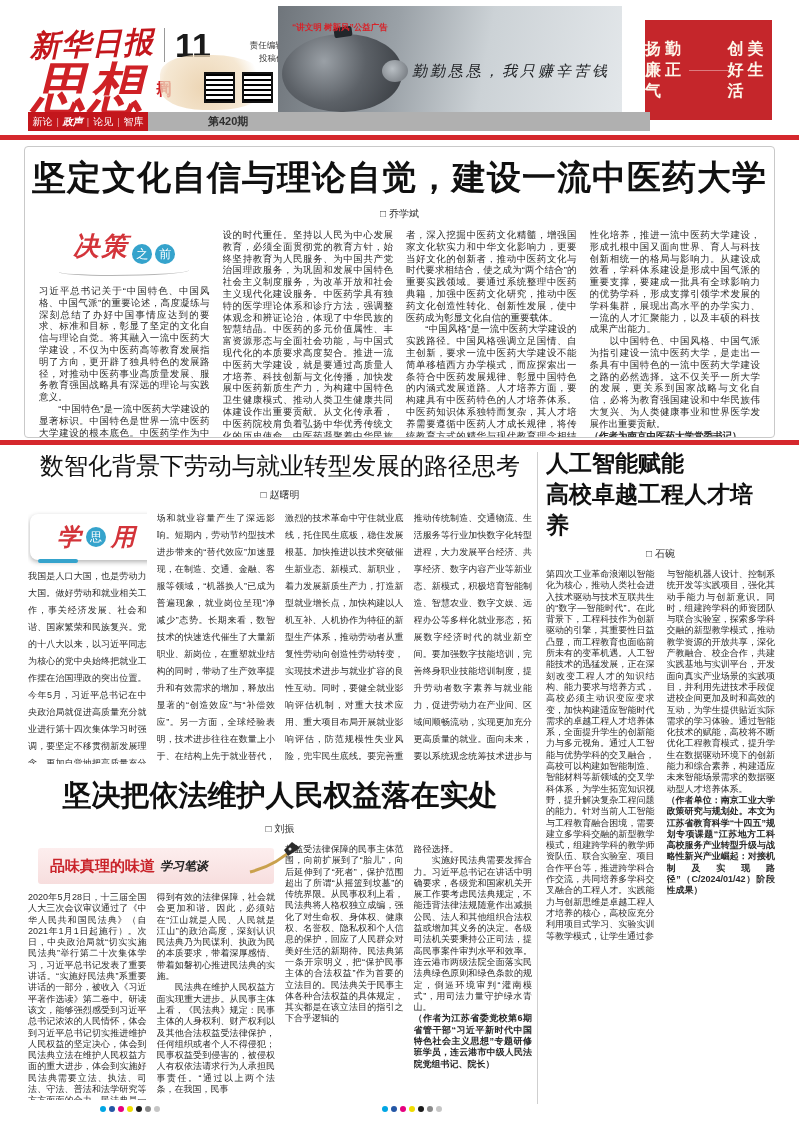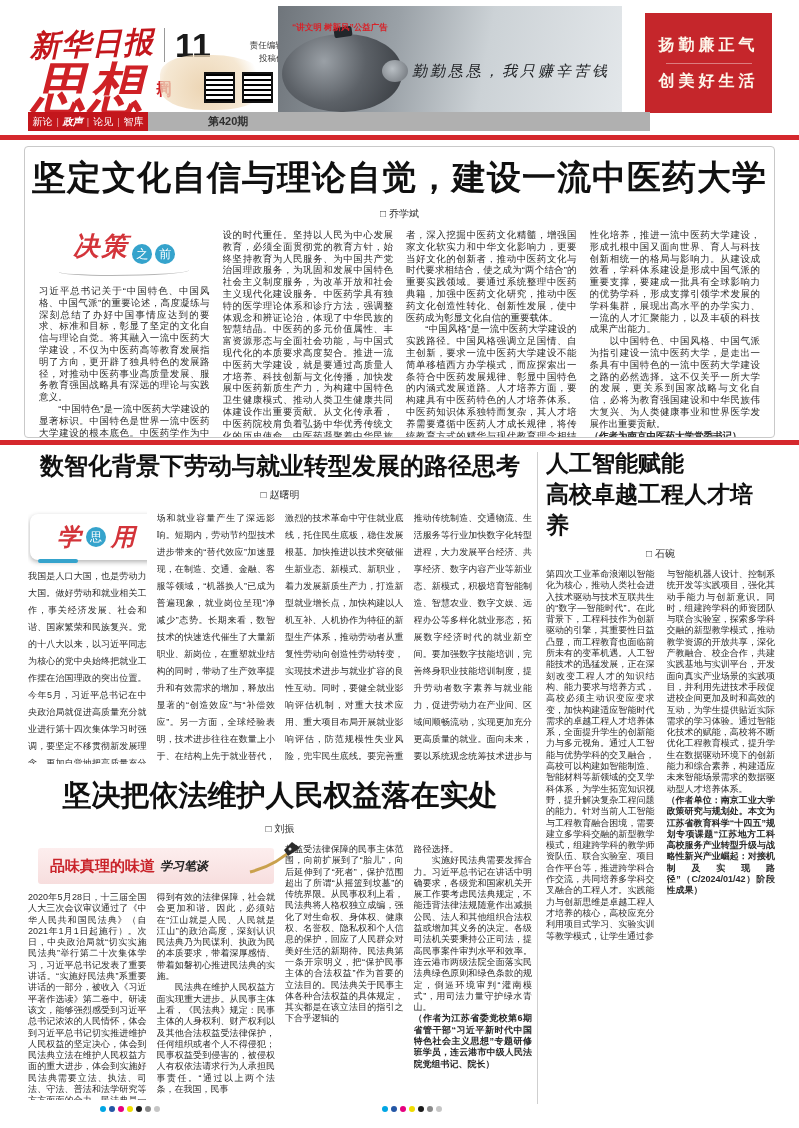--- a/index.html
+++ b/index.html
@@ -32,22 +32,22 @@
   .banner .ad-label{position:absolute;left:14px;top:16px;font-size:8.5px;font-weight:700;color:#d6232a;}
   .piggy{position:absolute;left:4px;top:28px;width:120px;height:78px;border-radius:52% 48% 50% 50%;
          background:radial-gradient(circle at 35% 35%,#9aa0a6 0%,#5c6167 45%,#33373c 100%);}
   .piggy::before{content:"";position:absolute;right:-6px;top:26px;width:26px;height:22px;border-radius:50%;
          background:radial-gradient(circle at 40% 40%,#b9bfc4,#6a6f75);}
   .piggy::after{content:"";position:absolute;left:52px;top:-7px;width:18px;height:10px;background:#22262a;
          border-radius:2px;transform:rotate(-8deg);}
   .banner .slogan{position:absolute;right:12px;top:56px;font-family:"Liberation Serif",serif;
           font-style:italic;font-size:15px;letter-spacing:3px;color:#1d1f22;}
   
-  .promo{position:absolute;left:645px;top:13px;width:127px;height:100px;background:#c5262b;
-         display:flex;flex-direction:column;justify-content:center;align-items:center;}
+  .promo{position:absolute;left:645px;top:20px;width:127px;height:100px;background:#c5262b;
+         display:flex;justify-content:center;align-items:center;}
   .promo .pline{color:#fdf6ea;font-size:16px;font-weight:700;letter-spacing:4px;}
   .promo .pdiv{width:86px;height:1px;background:rgba(255,255,255,.4);margin:7px 0;}
   
   .navbar{position:absolute;left:28px;top:112px;width:594px;height:19px;background:#b0b0b0;padding-left:28px;}
   .nav-red{position:absolute;left:0;top:0;height:19px;width:120px;background:#c3161c;
            display:flex;align-items:center;justify-content:center;gap:4px;}
   .nav-item{color:#fff;font-size:10px;line-height:19px;}
   .nav-item.active{font-weight:700;font-style:italic;}
   .nav-sep{color:rgba(255,255,255,.65);font-size:9px;}
   .issue{position:absolute;left:180px;top:0;font-size:11px;font-weight:700;color:#2e2e2e;line-height:19px;}
@@ -70,21 +70,21 @@
   .lbl1{height:56px;}
   .lbl1 .row{display:flex;align-items:flex-end;justify-content:center;gap:3px;}
   .script-red{font-family:"Liberation Serif",serif;font-style:italic;font-weight:900;
               font-size:26px;color:#d3343a;letter-spacing:2px;}
   .circ{width:20px;height:20px;border-radius:50%;background:#35a3cc;color:#fff;font-size:12px;
         display:flex;align-items:center;justify-content:center;}
   .swirl{width:130px;height:9px;border-bottom:1px solid #b5b5b5;border-radius:0 0 60% 40%;margin:2px auto 0 auto;}
   .attr{font-weight:700;}
   
   .art2{position:absolute;left:28px;top:450px;width:504px;height:316px;overflow:hidden;}
-  .art2 .title{text-align:center;font-family:"Liberation Serif",serif;font-weight:700;
+  .art2 .title{text-align:center;font-family:"Liberation Serif",serif;font-weight:400;
         font-size:24px;color:#101010;}
   .art2 .cols{margin-top:8px;gap:10px;height:254px;}
   .art2 .col{flex:1;overflow:hidden;}
   .art2 .colText{font-size:9px;line-height:17px;}
   .lbl2card{width:132px;height:46px;margin:4px auto 8px 2px;background:#fff;border-radius:8px;
         box-shadow:0 2px 5px rgba(0,0,0,.3);display:flex;align-items:center;justify-content:center;
         gap:5px;position:relative;}
   .lbl2card::after{content:"";position:absolute;left:8px;bottom:-3px;width:40px;height:4px;
         background:#35a3cc;border-radius:2px;}
   .lbl2-char{font-family:"Liberation Serif",serif;font-style:italic;font-weight:900;

